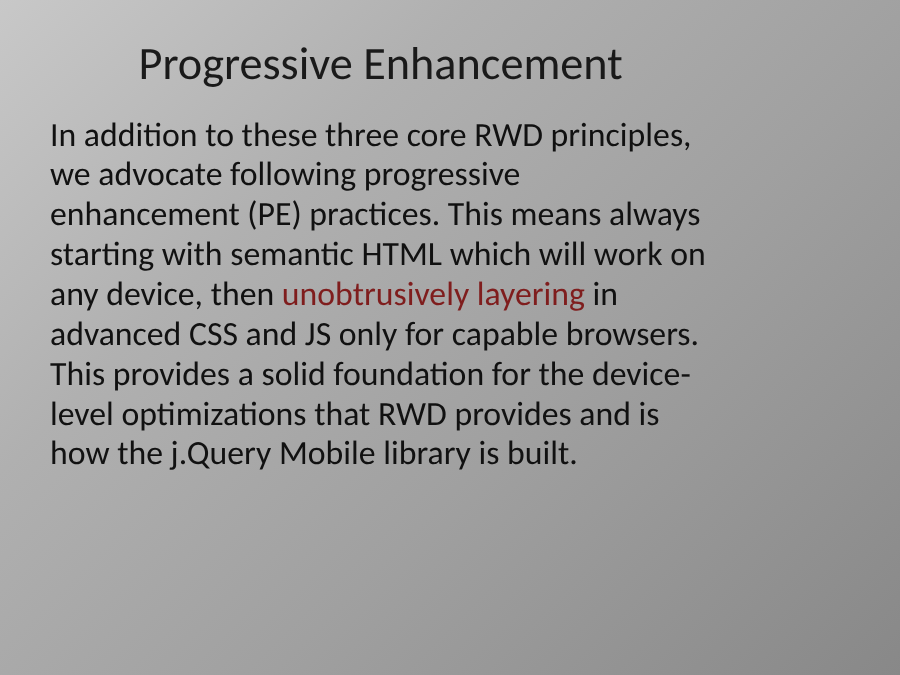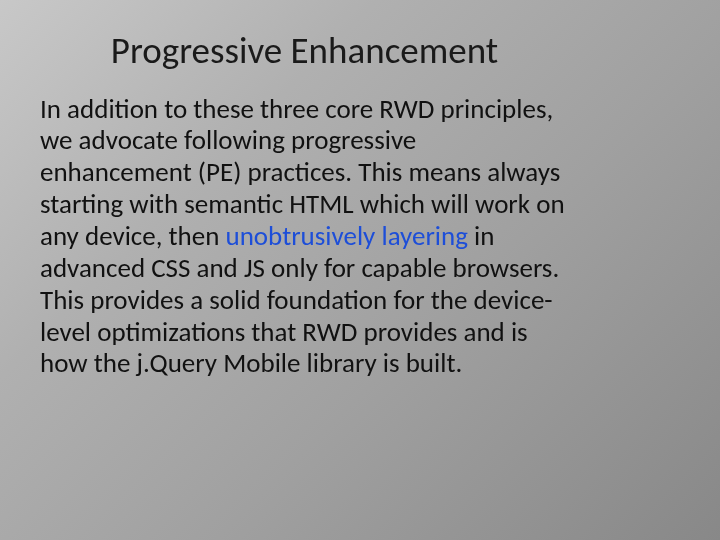--- a/index.html
+++ b/index.html
@@ -30,21 +30,21 @@
     margin: 10px 0 20px 0;
   }
   .body-text {
     font-size: 27px;
     line-height: 1.18;
     color: #111;
     font-weight: 400;
     letter-spacing: 0px;
   }
   .highlight {
-    color: #1d4ed8;
+    color: #7f1d1d;
   }
 </style>
 </head>
 <body>
 
 <div class="slide">
   <div class="title">
     <span>Progressive Enhancement</span><br>
   </div>
   <div class="body-text">

